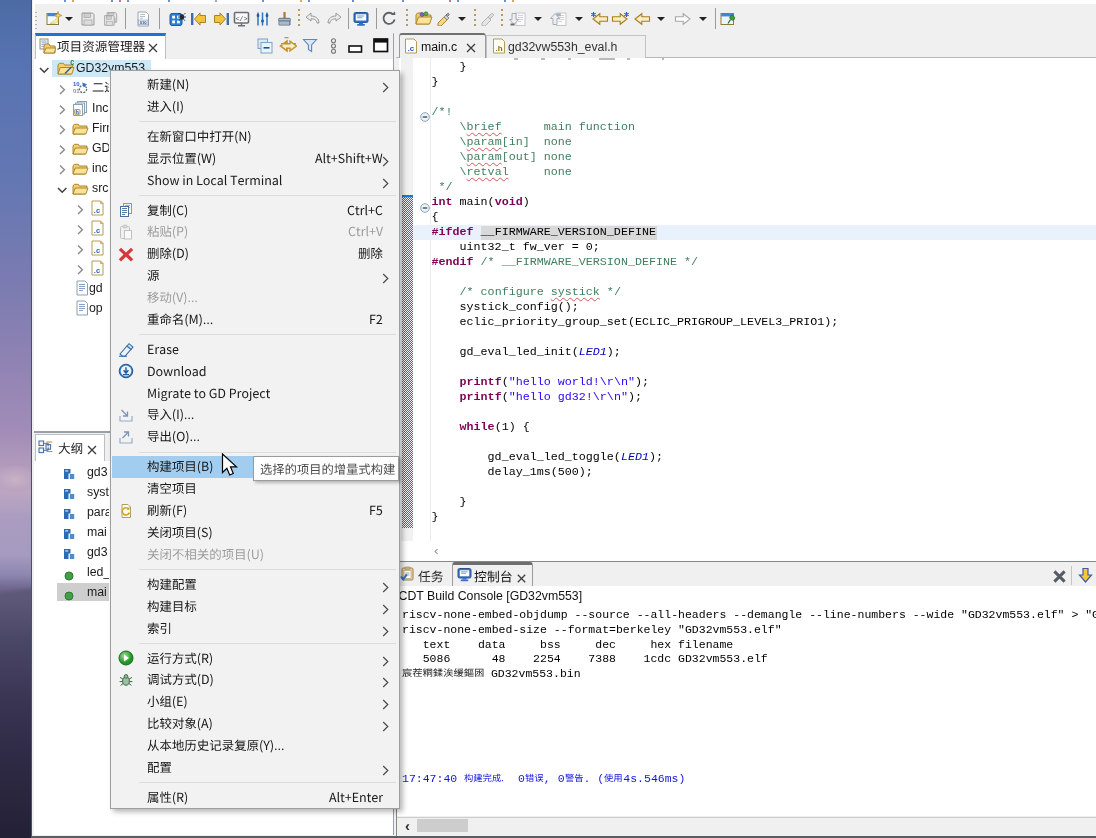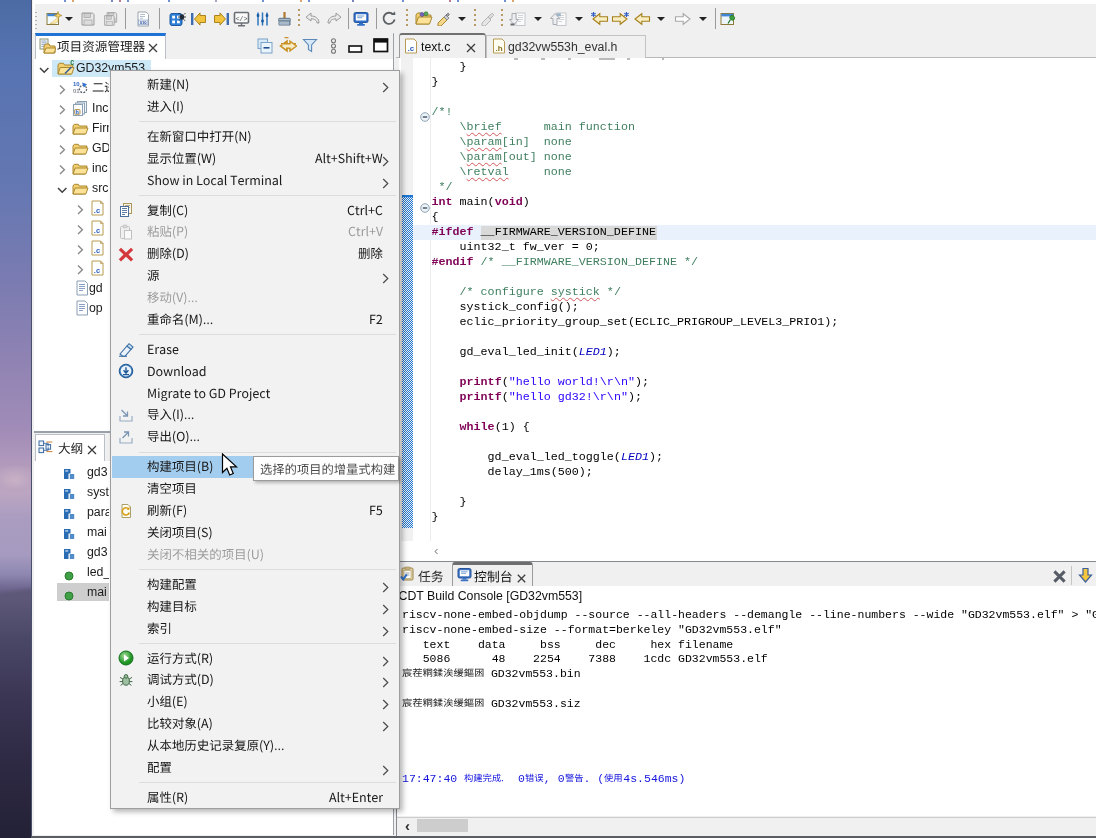--- a/index.html
+++ b/index.html
@@ -543,21 +543,21 @@
 <div class="abs" style="left:87px;top:584.5px;font-size:12.3px;color:#1c1c1c;white-space:nowrap;width:22px;overflow:hidden;">mai</div>
 <div class="abs" style="left:396px;top:33px;width:700px;height:2px;background:#c9c9c9;"></div>
 <div class="abs" style="left:396px;top:33px;width:700px;height:25px;background:#f0f0f0;border-bottom:1px solid #b8b8b8;"></div>
 <div class="abs" style="left:399px;top:58px;width:2px;height:502.5px;background:#7d838c;"></div>
 <div class="abs" style="left:486px;top:34.5px;width:160px;height:23px;background:#f0f0f0;border:1px solid #c3c3c3;border-bottom:none;"></div>
 <div class="abs" style="left:398.5px;top:33px;width:87px;height:25px;background:#f0f0f0;border:1px solid #9a9a9a;border-top:2.5px solid #707070;border-bottom:none;border-radius:3px 3px 0 0;"></div>
 <div class="abs" style="left:404px;top:38px;"><svg width="14" height="16" viewBox="0 0 14 16">
       <path d="M1.5 1h8.5L12.5 3.5V15H1.5z" fill="#ffffff" stroke="#b89b53"></path>
       <text x="6.8" y="12.5" font-size="8" font-weight="bold" font-family="Liberation Sans" fill="#2b5fbd" text-anchor="middle">.c</text>
     </svg></div>
-<div class="abs" style="left:421px;top:39.5px;font-size:12.3px;color:#111;">text.c</div>
+<div class="abs" style="left:421px;top:39.5px;font-size:12.3px;color:#111;">main.c</div>
 <div class="abs" style="left:465px;top:40px;"><svg width="12" height="12" viewBox="0 0 12 12">
       <path d="M2 2l8 8M10 2l-8 8" stroke="#3c3c3c" stroke-width="1.3"></path>
     </svg></div>
 <div class="abs" style="left:492px;top:38px;"><svg width="14" height="16" viewBox="0 0 14 16">
       <path d="M1.5 1h8.5L12.5 3.5V15H1.5z" fill="#fdfdf2" stroke="#b89b53"></path>
       <text x="7" y="12.5" font-size="8" font-weight="bold" font-family="Liberation Sans" fill="#8a6d1f" text-anchor="middle">.h</text>
     </svg></div>
 <div class="abs" style="left:508px;top:39.5px;font-size:12.3px;color:#333;">gd32vw553h_eval.h</div>
 <div class="abs" style="left:398.5px;top:58px;width:697.5px;height:503px;background:#ffffff;"></div>
 <div class="abs" style="left:401px;top:58px;width:12px;height:483px;background:#f1f1f1;"></div>
@@ -635,32 +635,21 @@
         <g fill="#222" transform="translate(0,9.1) scale(0.010300,0.009270)">
           <use href="#g16" x="0"></use>
           <use href="#g17" x="1000"></use>
           <use href="#g18" x="2000"></use>
           <use href="#g19" x="3000"></use>
           <use href="#g20" x="4000"></use>
           <use href="#g21" x="5000"></use>
           <use href="#g22" x="6000"></use>
           <use href="#g23" x="7000"></use>
         </g>
-      </svg> GD32vm553.bin</div><div style="height:14.8px;">&nbsp;</div><div style="height:14.8px;"><svg width="82" height="14" style="vertical-align:-3.70px;" viewBox="0 0 82 14">
-        <g fill="#222" transform="translate(0,9.1) scale(0.010300,0.009270)">
-          <use href="#g16" x="0"></use>
-          <use href="#g17" x="1000"></use>
-          <use href="#g18" x="2000"></use>
-          <use href="#g19" x="3000"></use>
-          <use href="#g20" x="4000"></use>
-          <use href="#g21" x="5000"></use>
-          <use href="#g22" x="6000"></use>
-          <use href="#g23" x="7000"></use>
-        </g>
-      </svg> GD32vm553.siz</div></div>
+      </svg> GD32vm553.bin</div><div style="height:14.8px;">&nbsp;</div></div>
 <div class="abs mono" style="left:402px;top:772px;font-size:11.5px;line-height:14.8px;white-space:pre;color:#1515dd;">17:47:40 <svg width="40" height="12" style="vertical-align:-2.70px;" viewBox="0 0 40 12">
       <g fill="#1515dd" transform="translate(0,8.2) scale(0.009300,0.008928)">
         <use href="#g24" x="0"></use>
         <use href="#g25" x="1000"></use>
         <use href="#g26" x="2000"></use>
         <use href="#g27" x="3000"></use>
         <use href="#g28" x="4000"></use>
       </g>
     </svg>  0<svg width="19" height="12" style="vertical-align:-2.70px;" viewBox="0 0 19 12">
       <g fill="#1515dd" transform="translate(0,8.2) scale(0.009300,0.008928)">

